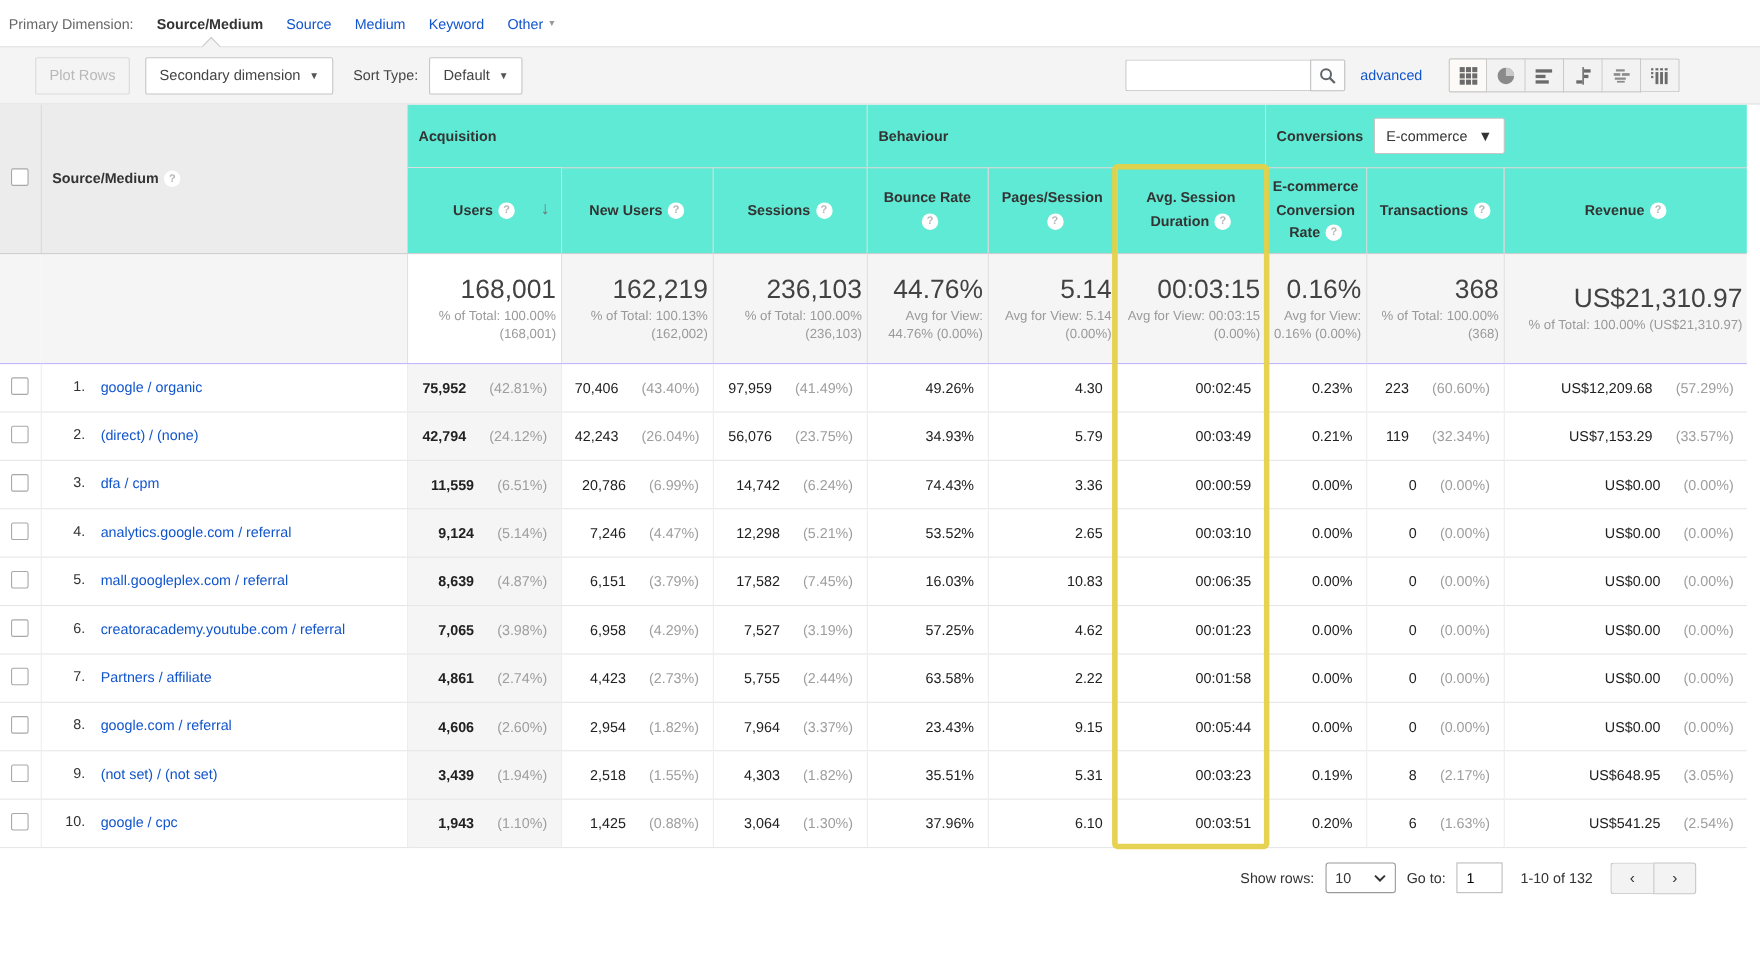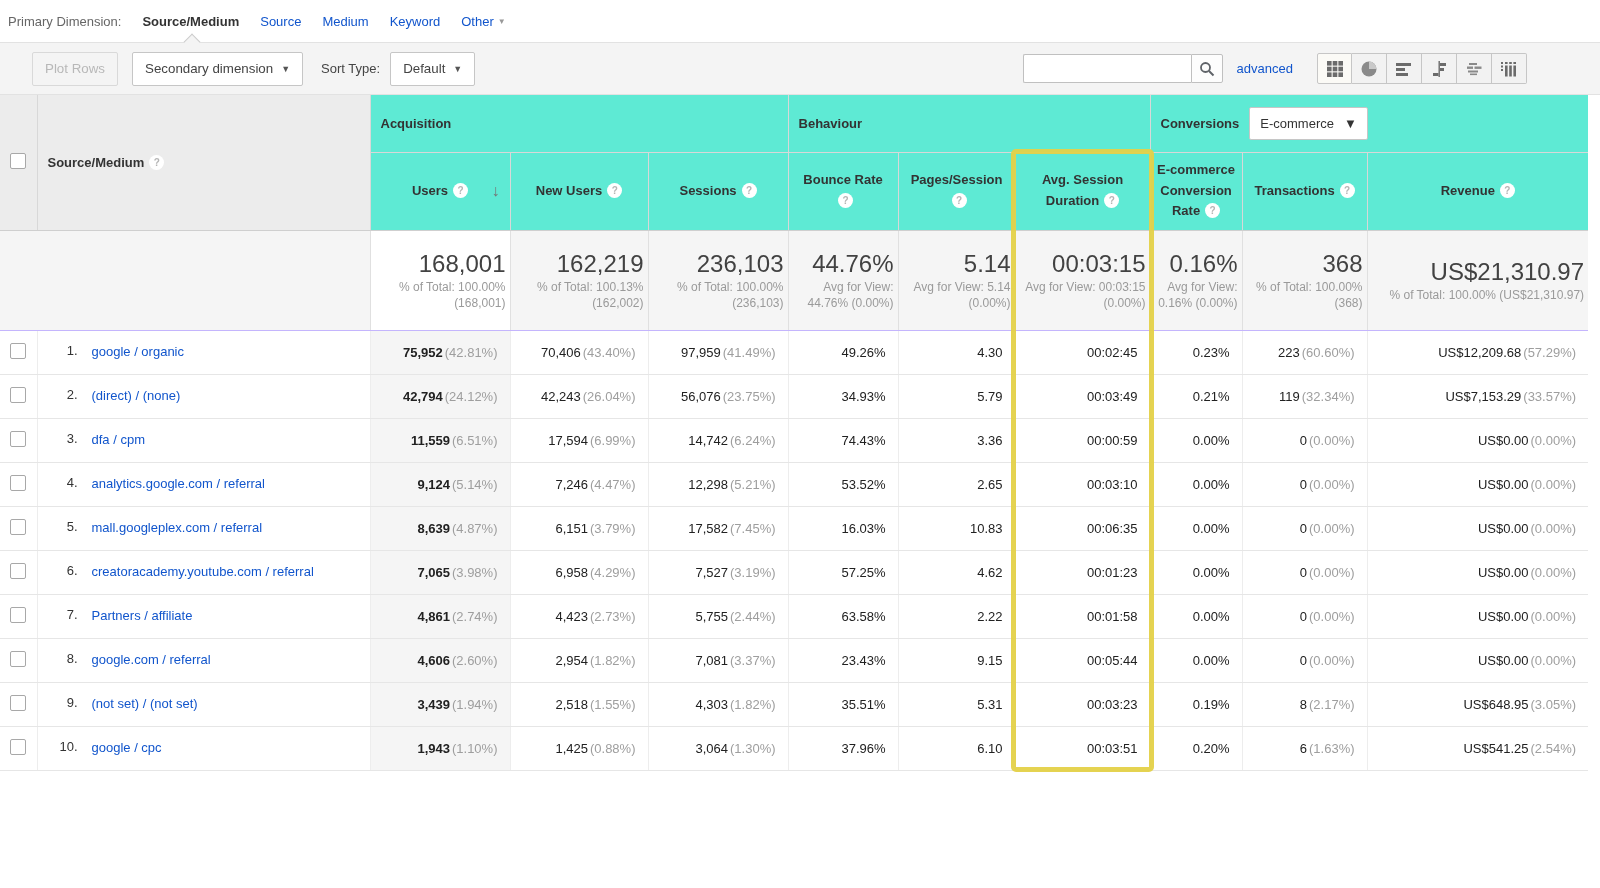--- a/index.html
+++ b/index.html
@@ -81,21 +81,21 @@
   .tot-big { font-size:24px; color:#424242; line-height:1.25; }
   .tot-sub { font-size:12px; color:#9a9a9a; line-height:1.35; }
 
   
   tbody.data td { background:#fff; height:44px; border-bottom:1px solid #e6e6e6; border-left:1px solid #ededed; padding:0 12px; }
   tbody.data td.cb-cell { border-left:none; text-align:center; padding:0; }
   tbody.data td.col-users { background:#f5f5f5; }
   td.metric { text-align:right; white-space:nowrap; }
   .val { color:#212121; }
   .val.b { font-weight:bold; }
-  .pct { color:#9e9e9e; margin-left:2px; }
+  .pct { color:#9e9e9e; margin-left:21px; }
   .dim-cell-inner { display:flex; gap:14px; align-items:flex-start; padding:6px 0; }
   .row-num { width:28px; text-align:right; flex:none; color:#333; }
   .row-link { color:#1155cc; text-decoration:none; cursor:pointer; line-height:1.45; }
   .checkbox { display:inline-block; width:16px; height:16px; border:1px solid #a8a8a8; border-radius:2px; background:#fff; cursor:pointer; }
 
   
   .highlight {
     position:absolute; border:5px solid rgba(228,209,72,0.95); border-radius:5px;
     pointer-events:none; z-index:5;
   }
@@ -358,21 +358,21 @@
     </tr>
         <tr>
       <td class="cb-cell"><span class="checkbox"></span></td>
       <td>
         <div class="dim-cell-inner">
           <span class="row-num">3.</span>
           <a class="row-link">dfa / cpm</a>
         </div>
       </td>
       <td class="metric col-users"><span class="val b">11,559</span><span class="pct">(6.51%)</span></td>
-      <td class="metric"><span class="val">17,594</span><span class="pct">(6.99%)</span></td>
+      <td class="metric"><span class="val">20,786</span><span class="pct">(6.99%)</span></td>
       <td class="metric"><span class="val">14,742</span><span class="pct">(6.24%)</span></td>
       <td class="metric"><span class="val">74.43%</span></td>
       <td class="metric"><span class="val">3.36</span></td>
       <td class="metric"><span class="val">00:00:59</span></td>
       <td class="metric"><span class="val">0.00%</span></td>
       <td class="metric"><span class="val">0</span><span class="pct">(0.00%)</span></td>
       <td class="metric"><span class="val">US$0.00</span><span class="pct">(0.00%)</span></td>
     </tr>
         <tr>
       <td class="cb-cell"><span class="checkbox"></span></td>
@@ -449,21 +449,21 @@
         <tr>
       <td class="cb-cell"><span class="checkbox"></span></td>
       <td>
         <div class="dim-cell-inner">
           <span class="row-num">8.</span>
           <a class="row-link">google.com / referral</a>
         </div>
       </td>
       <td class="metric col-users"><span class="val b">4,606</span><span class="pct">(2.60%)</span></td>
       <td class="metric"><span class="val">2,954</span><span class="pct">(1.82%)</span></td>
-      <td class="metric"><span class="val">7,081</span><span class="pct">(3.37%)</span></td>
+      <td class="metric"><span class="val">7,964</span><span class="pct">(3.37%)</span></td>
       <td class="metric"><span class="val">23.43%</span></td>
       <td class="metric"><span class="val">9.15</span></td>
       <td class="metric"><span class="val">00:05:44</span></td>
       <td class="metric"><span class="val">0.00%</span></td>
       <td class="metric"><span class="val">0</span><span class="pct">(0.00%)</span></td>
       <td class="metric"><span class="val">US$0.00</span><span class="pct">(0.00%)</span></td>
     </tr>
         <tr>
       <td class="cb-cell"><span class="checkbox"></span></td>
       <td>
@@ -498,15 +498,31 @@
       <td class="metric"><span class="val">00:03:51</span></td>
       <td class="metric"><span class="val">0.20%</span></td>
       <td class="metric"><span class="val">6</span><span class="pct">(1.63%)</span></td>
       <td class="metric"><span class="val">US$541.25</span><span class="pct">(2.54%)</span></td>
     </tr>
       </tbody>
   </table>
 
   <div class="highlight" style="left: 1011.03px; top: 149px; width: 143px; height: 623px;"></div>
 
+  <div class="table-footer">
+    <span class="fld-label">Show rows:</span>
+    <span class="select-box">
+      <span>10</span>
+      <svg class="ic" width="11" height="7" viewBox="0 0 11 7">
+          <path d="M1 1 L5.5 5.5 L10 1" fill="none" stroke="#333" stroke-width="1.8"></path>
+        </svg>
+    </span>
+    <span class="fld-label">Go to:</span>
+    <input class="goto-input" type="text" value="1" style="">
+    <span class="range-text">1-10 of 132</span>
+    <span class="pager">
+      <span class="pg-btn">‹</span>
+      <span class="pg-btn">›</span>
+    </span>
+  </div>
 
 
 </div>
 
 </body></html>

